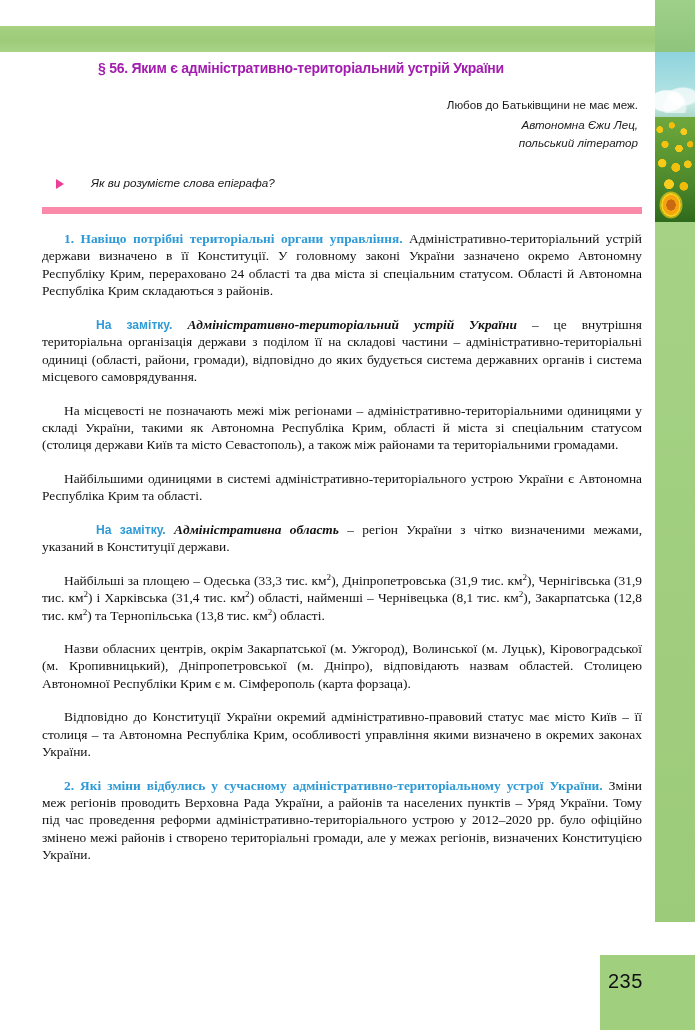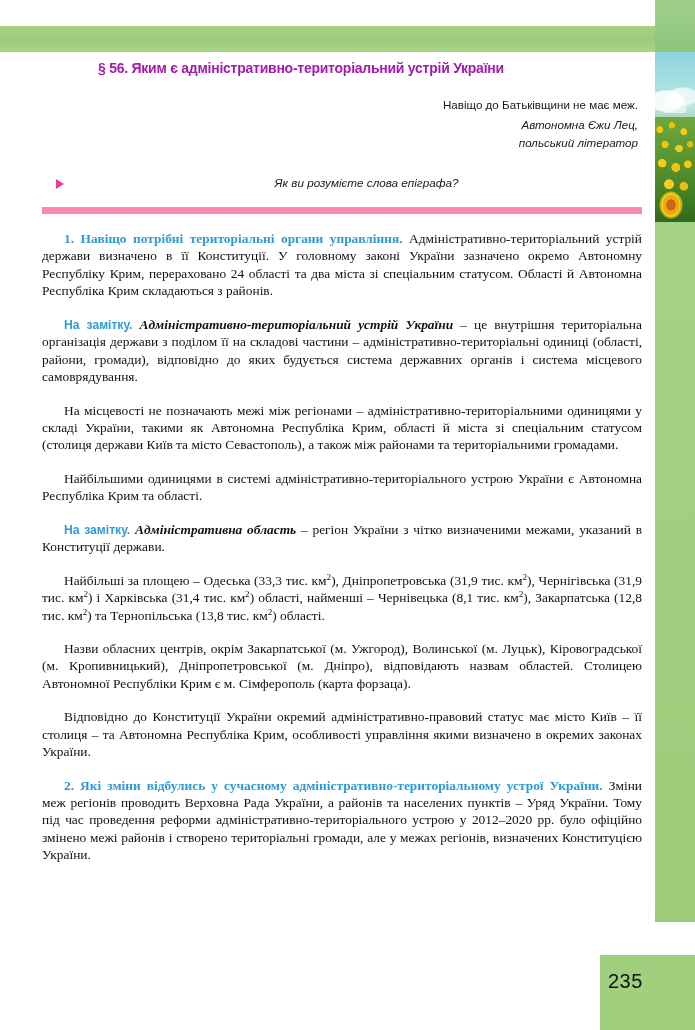--- a/index.html
+++ b/index.html
@@ -119,21 +119,20 @@
     padding: 0;
   }
   ul.questions li {
     position: relative;
     padding-left: 35px;
     font-family: "Liberation Sans", "DejaVu Sans", sans-serif;
     font-style: italic;
     font-size: 11.7px;
     color: #1a1a1a;
     line-height: 1.62;
-    text-align: center;
   }
   ul.questions li .tri {
     position: absolute; left: 0; top: 5px;
     width: 0; height: 0;
     border-left: 8px solid #ee3d96;
     border-top: 5px solid transparent;
     border-bottom: 5px solid transparent;
   }
 
   .pink-rule {
@@ -157,20 +156,21 @@
   .num-head {
     font-family: "Liberation Serif", serif;
     font-weight: 700;
     color: #2e9ad6;
   }
   .note-label {
     font-family: "Liberation Sans", "DejaVu Sans", sans-serif;
     font-weight: 700;
     font-size: 12.1px;
     color: #2e9ad6;
+    margin-left: 32px;
   }
   .term {
     font-weight: 700;
     font-style: italic;
   }
   sup { font-size: 0.68em; vertical-align: super; line-height: 0; }
 </style>
 </head>
 <body>
 
@@ -189,21 +189,21 @@
   <div class="side-green-bottom"></div>
 
   <div class="page-num-block"></div>
   <div class="page-num">235</div>
 
   <div class="content">
 
     <h1 class="section-title">§ 56. Яким є адміністративно-територіальний устрій України</h1>
 
     <div class="epigraph">
-      <span class="quote">Навіщо до Батьківщини не має меж.</span>
+      <span class="quote">Любов до Батьківщини не має меж.</span>
       <span class="author">Автономна Єжи Лец,</span>
       <span class="role">польський літератор</span>
     </div>
 
     <ul class="questions">
       <li>
         <span class="tri"></span>
         <span>Як ви розумієте слова епіграфа?</span>
       </li>
     </ul>

